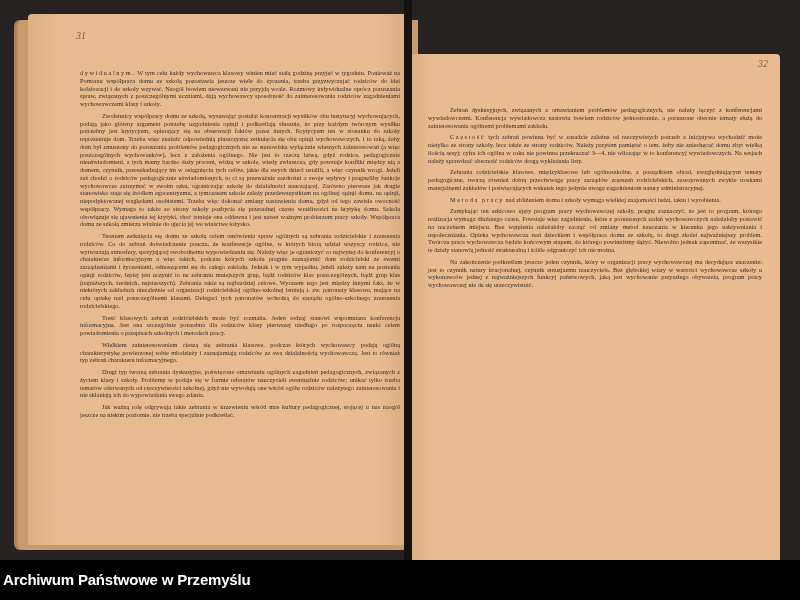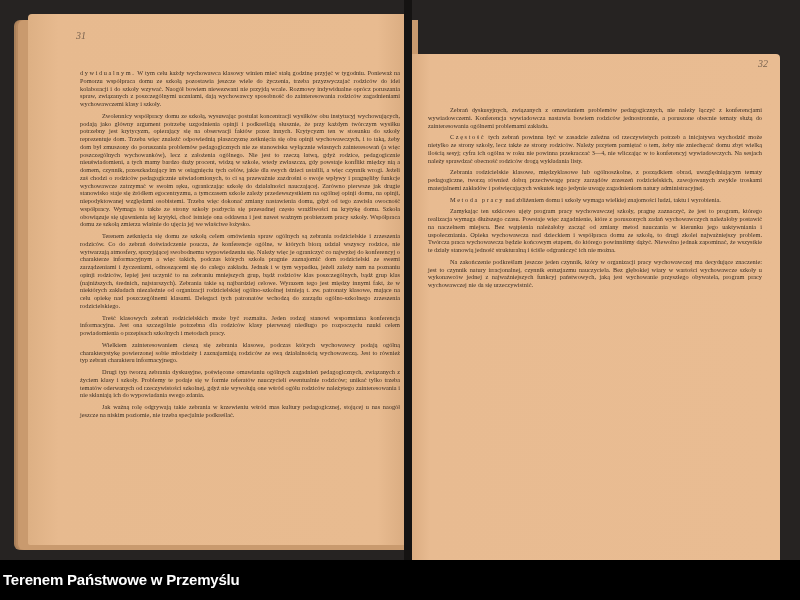--- a/index.html
+++ b/index.html
@@ -56,14 +56,14 @@
       <p><span class="sp">Metoda pracy</span><span> nad zbliżeniem domu i szkoły wymaga wielkiej znajomości ludzi, taktu i wyrobienia.</span></p>
       <p>Zamykając ten szkicowo ujęty program pracy wychowawczej szkoły, pragnę zaznaczyć, że jest to program, którego realizacja wymaga dłuższego czasu. Powstaje więc zagadnienie, które z poruszonych zadań wychowawczych należałoby postawić na naczelnem miejscu. Bez wątpienia należałoby zacząć od zmiany metod nauczania w kierunku jego uaktywniania i uspołeczniania. Opieka wychowawcza nad dzieckiem i współpraca domu ze szkołą, to drugi zkolei najważniejszy problem. Twórcza praca wychowawcza będzie końcowym etapem, do którego powinniśmy dążyć. Niewolno jednak zapominać, że wszystkie te działy stanowią jedność strukturalną i ściśle odgraniczyć ich nie można.</p>
       <p>Na zakończenie podkreślam jeszcze jeden czynnik, który w organizacji pracy wychowawczej ma decydujące znaczenie: jest to czynnik natury irracjonalnej, czynnik entuzjazmu nauczyciela. Bez głębokiej wiary w wartości wychowawcze szkoły u wykonawców jednej z najważniejszych funkcyj państwowych, jaką jest wychowanie przyszłego obywatela, program pracy wychowawczej nie da się urzeczywistnić.</p>
     </div>
   </div>
 
   <div class="gutter"></div>
 </div>
 
 <div class="footer">
-  <span>Terenem Państwowe w Przemyślu</span>
+  <span>Archiwum Państwowe w Przemyślu</span>
 </div>
 
 </body></html>

